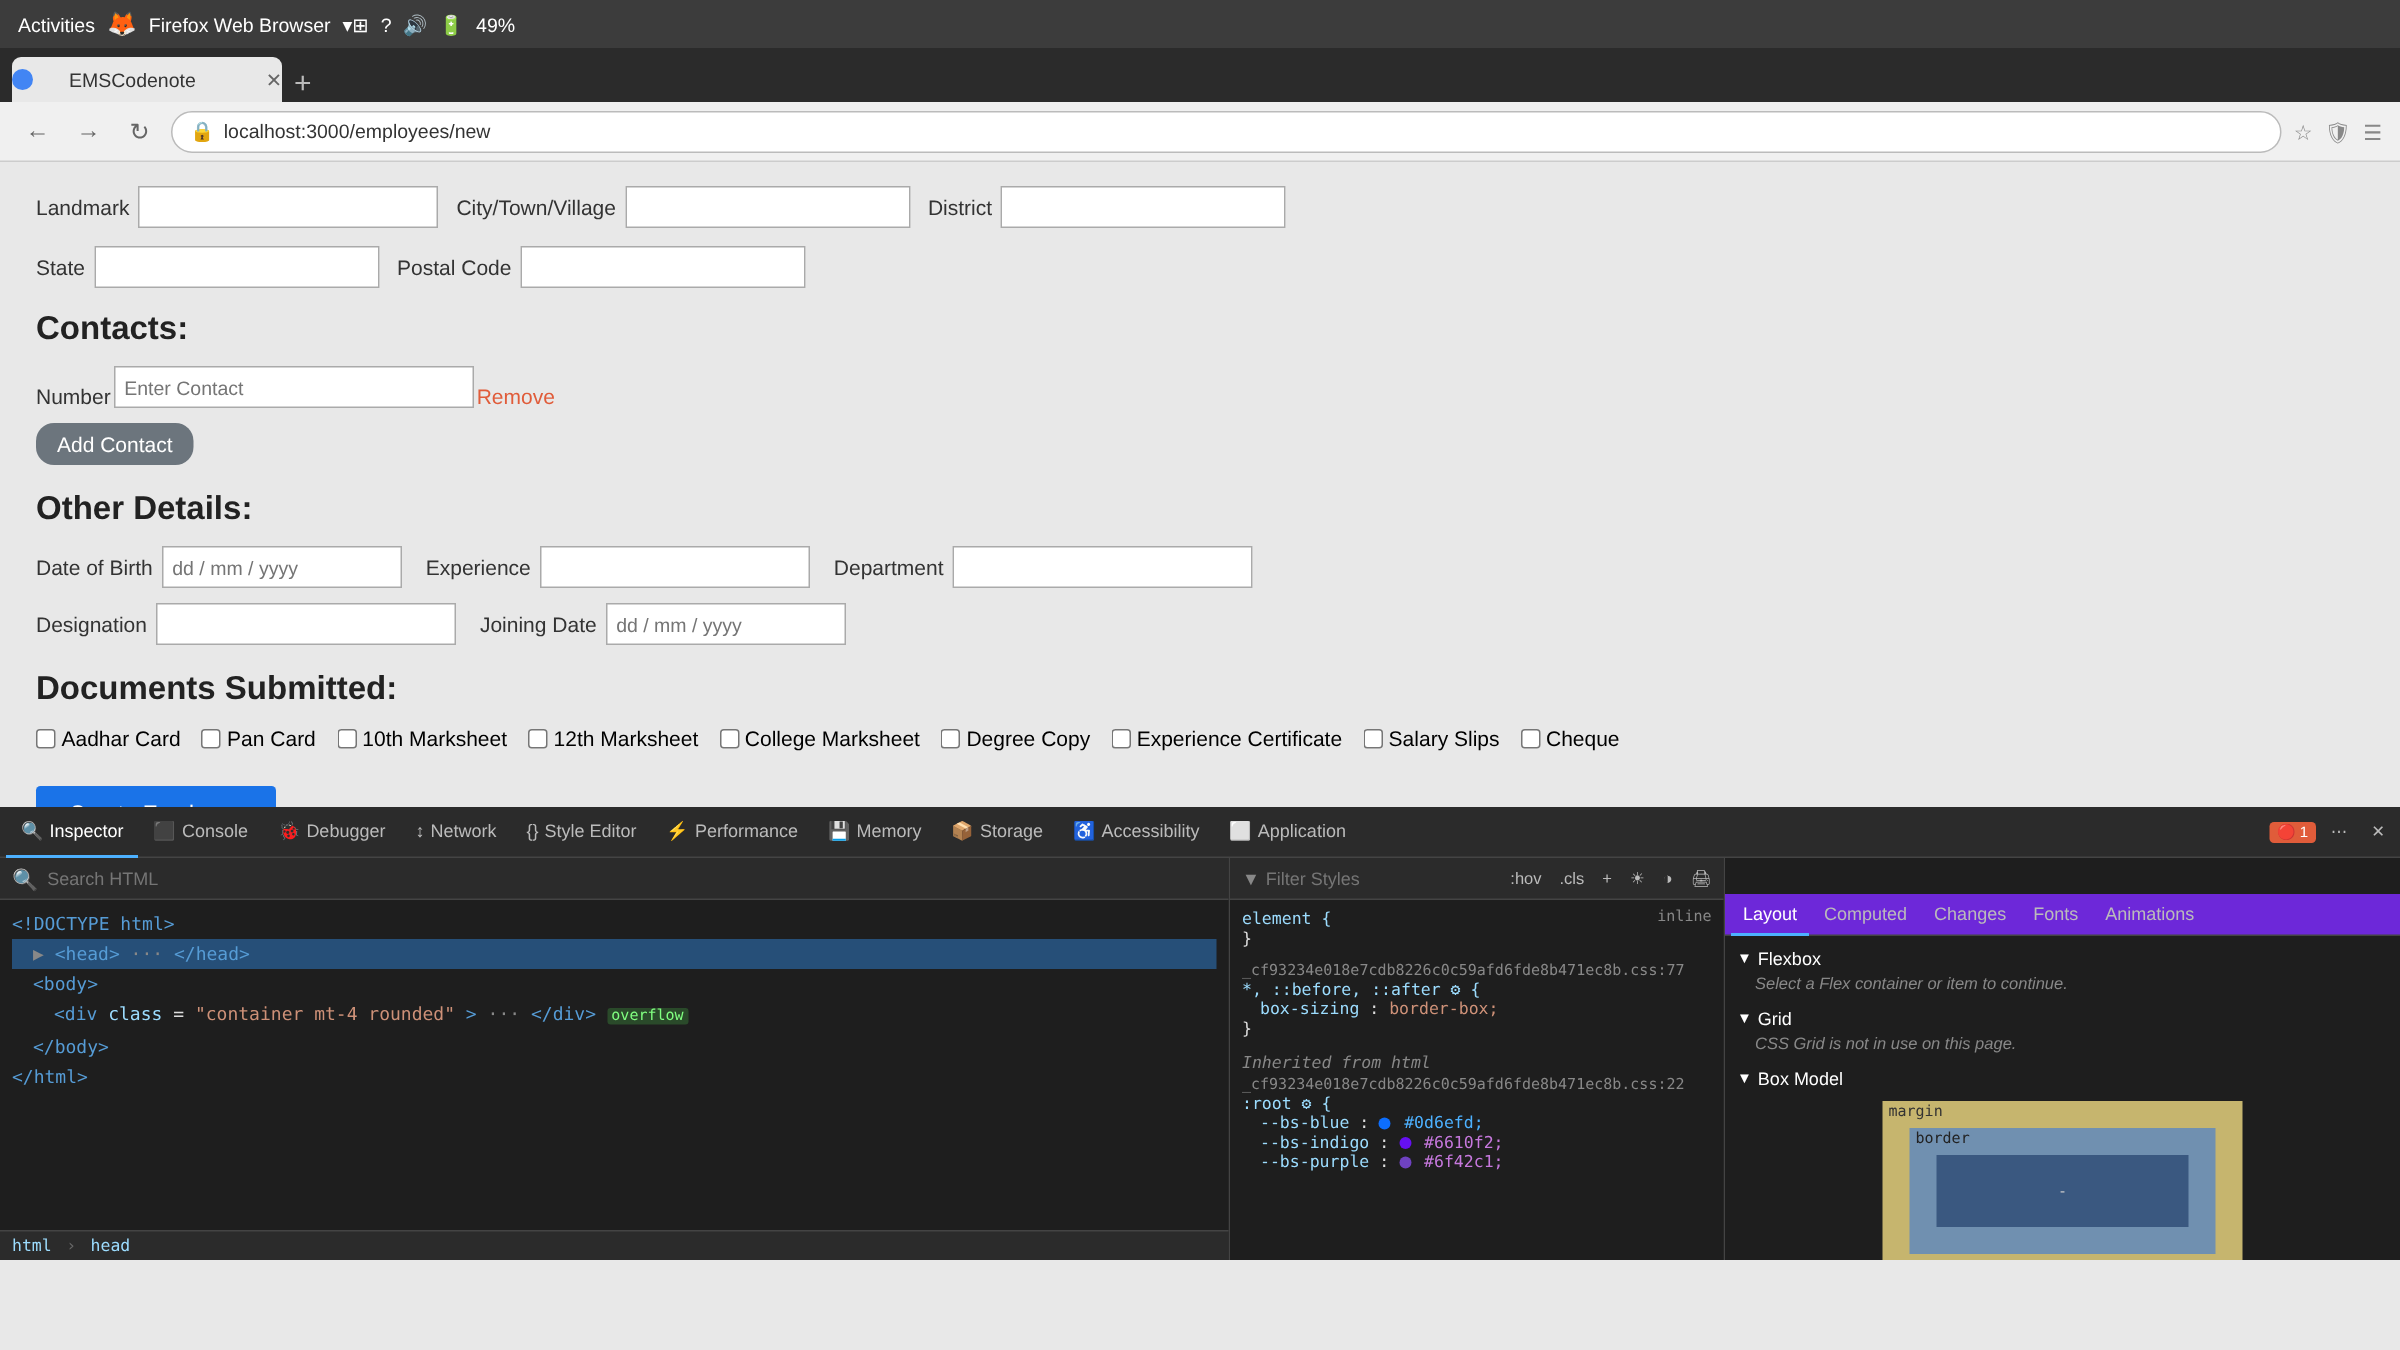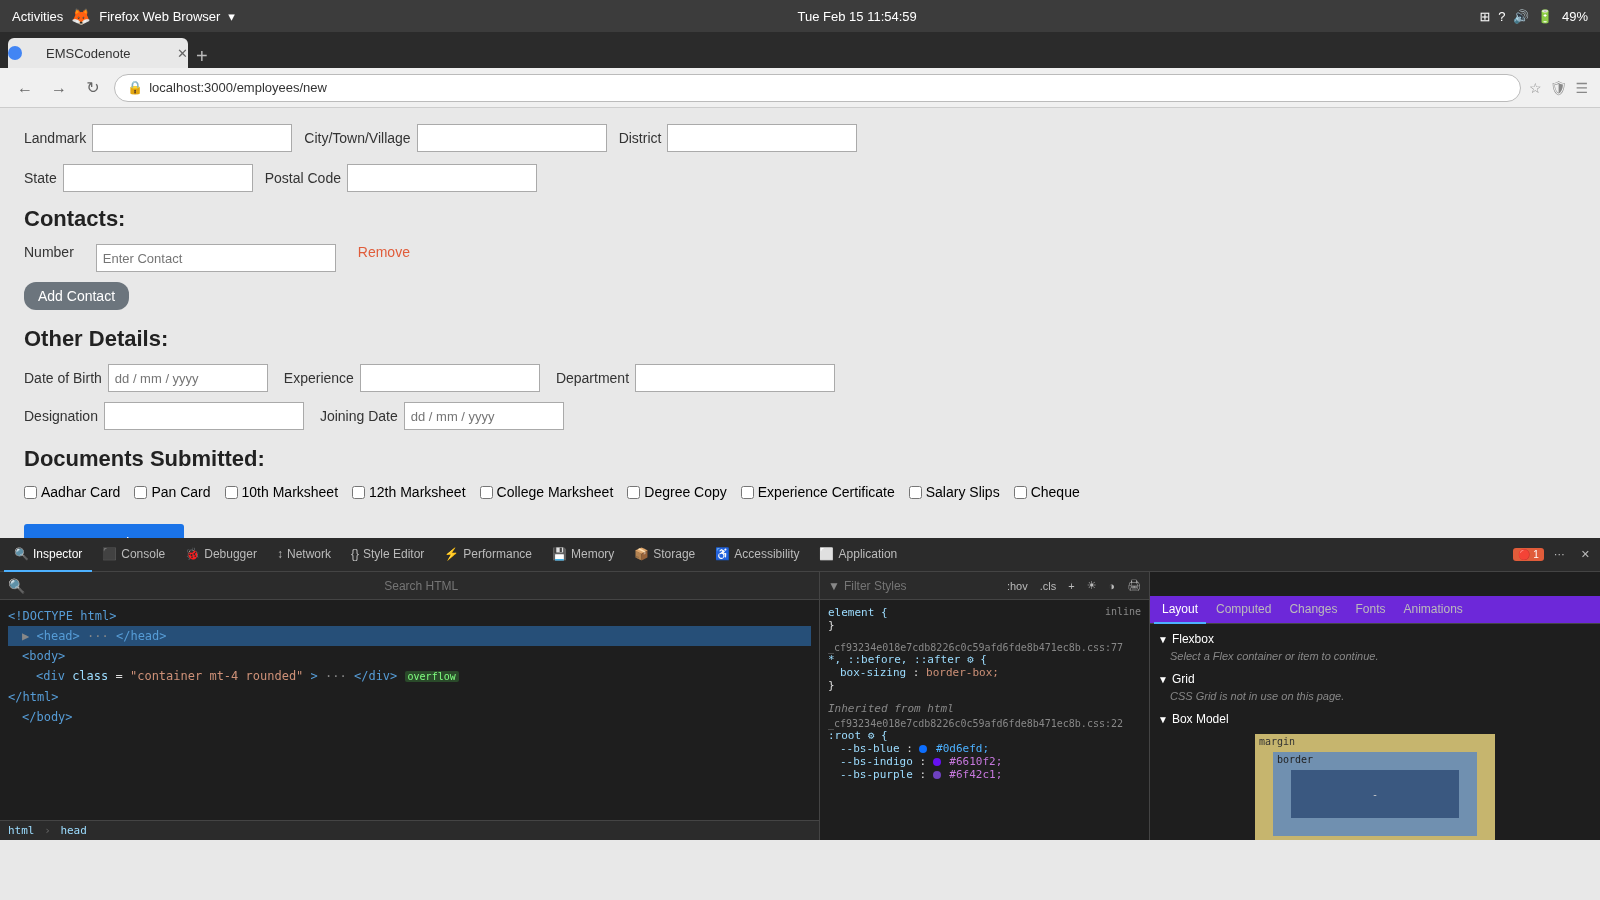--- a/index.html
+++ b/index.html
@@ -98,21 +98,21 @@
     .input-postal { width: 190px; }
 
     .section-title {
       font-size: 22px;
       font-weight: bold;
       color: #222;
       margin-bottom: 12px;
     }
 
     .contacts-section { margin-bottom: 16px; }
-    .contact-row { display: flex; align-items: flex-start; gap: 22px; margin-bottom: 10px; }
+    .contact-row { display: flex; align-items: flex-end; gap: 2px; margin-bottom: 10px; }
     .input-contact { width: 240px; }
     .remove-link { color: #e05c3a; cursor: pointer; text-decoration: none; font-size: 14px; }
 
     .add-contact-btn {
       background: #6c757d;
       color: #fff;
       border: none;
       padding: 6px 14px;
       cursor: pointer;
       font-size: 14px;
@@ -200,21 +200,20 @@
       gap: 6px;
       border-bottom: 1px solid #444;
     }
     .inspector-search-bar input {
       background: transparent;
       border: none;
       color: #bbb;
       font-size: 12px;
       outline: none;
       flex: 1;
-      text-align: center;
     }
     .inspector-html {
       flex: 1;
       padding: 6px 8px;
       font-size: 12px;
       font-family: monospace;
       color: #ccc;
       overflow: auto;
       background: #1e1e1e;
     }
@@ -331,23 +330,20 @@
 </head>
 <body>
 
 <div class="browser-titlebar">
   <div class="left">
     <span>Activities</span>
     <span style="font-size:16px;">🦊</span>
     <span>Firefox Web Browser</span>
     <span>▾</span>
   </div>
-  <div class="center">
-    <span>Tue Feb 15  11:54:59</span>
-  </div>
   <div class="right">
     <span>⊞</span>
     <span>?</span>
     <span>🔊</span>
     <span>🔋</span>
     <span>49%</span>
   </div>
 </div>
 
 <div class="browser-tabbar">
@@ -560,25 +556,25 @@
         <div class="html-line" style="padding-left:28px;">
           <span class="html-tag">&lt;div </span>
           <span class="html-attr">class</span>
           <span style="color:#ddd;">=</span>
           <span class="html-attr-val">"container mt-4 rounded"</span>
           <span class="html-tag">&gt;</span>
           <span style="color:#888;">···</span>
           <span class="html-tag">&lt;/div&gt;</span>
           <span class="html-overflow">overflow</span>
         </div>
+        <div class="html-line" style="padding-left:14px;">
+          <span class="html-tag">&lt;/body&gt;</span>
+        </div>
         <div class="html-line">
           <span class="html-tag">&lt;/html&gt;</span>
-        </div>
-        <div class="html-line" style="padding-left:14px;">
-          <span class="html-tag">&lt;/body&gt;</span>
         </div>
       </div>
       <div class="html-breadcrumb">
         <span>html</span>
         <span class="sep">›</span>
         <span>head</span>
       </div>
     </div>
 
     <div class="styles-panel">

